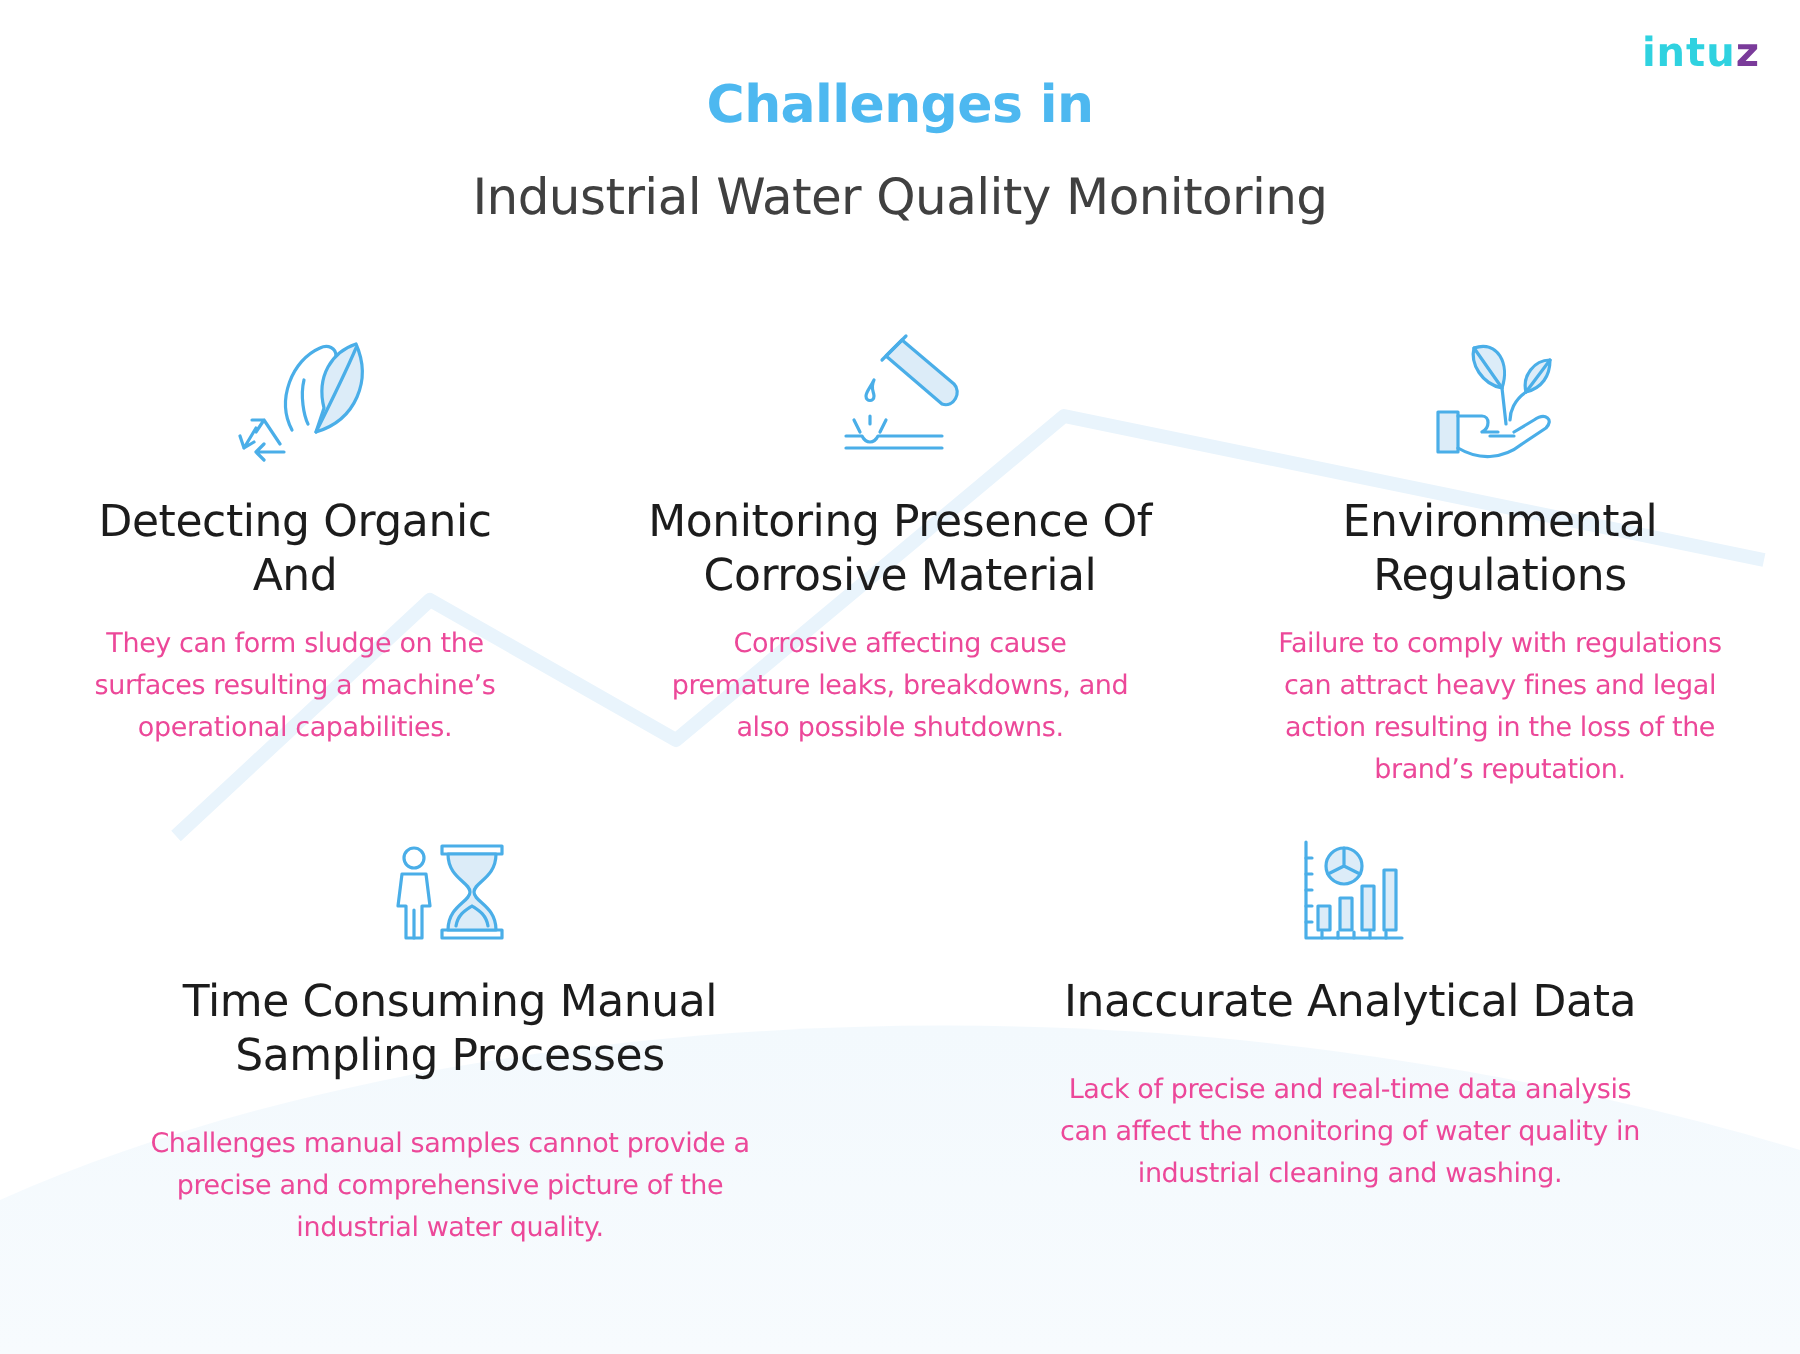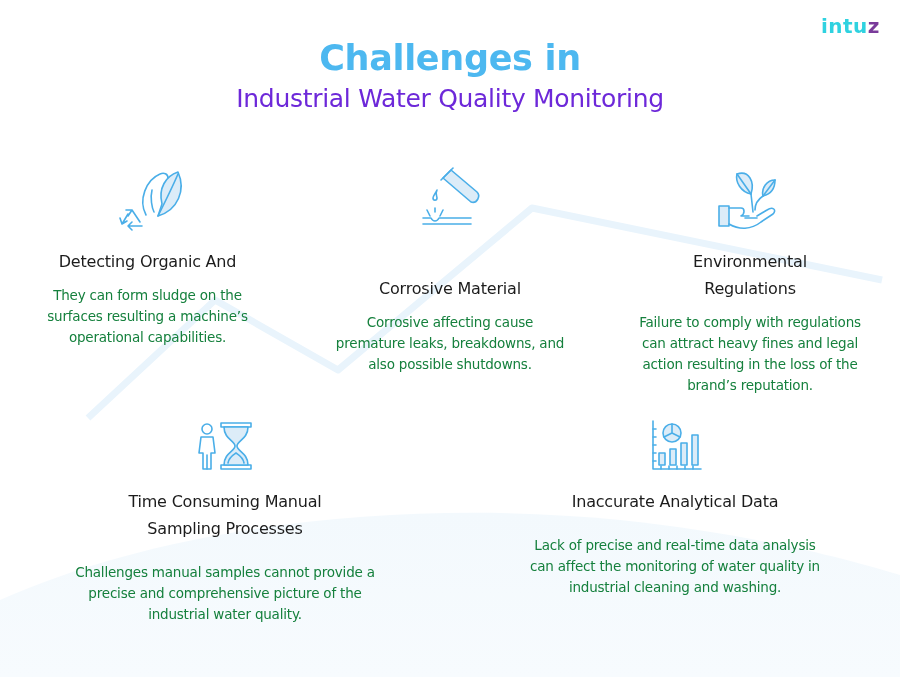--- a/index.html
+++ b/index.html
@@ -4,27 +4,27 @@
   <style>
     * { margin: 0; padding: 0; box-sizing: border-box; }
     html, body { width: 900px; height: 677px; overflow: hidden; background: #ffffff; }
     body { position: relative; font-family: "Liberation Sans", "DejaVu Sans", sans-serif; color: #1c1c1c; }
 
     .bg-deco { position: absolute; left: 0; top: 0; width: 900px; height: 677px; pointer-events: none; }
 
     .logo { position: absolute; top: 14px; right: 20px; font-family: "DejaVu Sans", sans-serif; font-weight: bold; font-size: 20px; letter-spacing: 0.5px; color: #2fd2e0; }
     .logo .z { color: #7a3b9a; }
 
-    .title-main { position: absolute; top: 38px; left: 0; width: 900px; text-align: center; font-family: "DejaVu Sans", sans-serif; font-weight: bold; font-size: 35px; color: #4db8f0; letter-spacing: -0.3px; }
-    .title-sub { position: absolute; top: 84px; left: 0; width: 900px; text-align: center; font-family: "DejaVu Sans", sans-serif; font-size: 25px; color: #6d28d9; letter-spacing: -0.3px; }
+    .title-main { position: absolute; top: 38px; left: 0; width: 900px; text-align: center; font-family: "DejaVu Sans", sans-serif; font-weight: bold; font-size: 26px; color: #4db8f0; letter-spacing: -0.3px; }
+    .title-sub { position: absolute; top: 84px; left: 0; width: 900px; text-align: center; font-family: "DejaVu Sans", sans-serif; font-size: 25px; color: #404040; letter-spacing: -0.3px; }
 
     .card { position: absolute; text-align: center; }
     .card .icon { display: block; margin: 0 auto; }
-    .card h3 { font-family: "DejaVu Sans", sans-serif; font-weight: normal; font-size: 16px; line-height: 27px; color: #1c1c1c; letter-spacing: -0.2px; }
-    .card p { font-family: "DejaVu Sans", sans-serif; font-size: 13.5px; line-height: 21px; color: #15803d; letter-spacing: -0.2px; }
+    .card h3 { font-family: "DejaVu Sans", sans-serif; font-weight: normal; font-size: 22px; line-height: 27px; color: #1c1c1c; letter-spacing: -0.2px; }
+    .card p { font-family: "DejaVu Sans", sans-serif; font-size: 13.5px; line-height: 21px; color: #ec4899; letter-spacing: -0.2px; }
 
     .c1 { left: 30px; top: 160px; width: 235px; }
     .c2 { left: 322px; top: 160px; width: 256px; }
     .c3 { left: 620px; top: 160px; width: 260px; }
     .c4 { left: 50px; top: 415px; width: 350px; }
     .c5 { left: 495px; top: 415px; width: 360px; }
 
     .c1 .icon, .c2 .icon, .c3 .icon { height: 75px; }
     .c1 h3, .c2 h3, .c3 h3 { margin-top: 13px; }
     .c1 p, .c2 p, .c3 p { margin-top: 10px; }
@@ -68,21 +68,21 @@
 
 <div class="card c2">
   <svg class="icon" width="70" height="75" viewBox="0 0 70 75" fill="none" stroke="#4aaee8" stroke-width="1.6" stroke-linecap="round" stroke-linejoin="round">
     <path d="M28 18 L 36 10 L 62 32 C 66 36, 62 44, 56 42 Z" fill="#dcecf8"></path>
     <path d="M26 20 L 38 8"></path>
     <path d="M22 30 C 20 34, 18 36, 18 38 C 18 41, 22 41, 22 38 C 22 36, 20 34, 22 30 Z"></path>
     <path d="M12 50 L 15 56 M 28 50 L 25 56 M 20 48 L 20 52"></path>
     <path d="M8 58 L 16 58 C 18 62, 22 62, 24 58 L 56 58"></path>
     <path d="M8 64 L 56 64"></path>
   </svg>
-  <h3><br><span>Corrosive Material</span></h3>
+  <h3><span>Monitoring Presence Of</span><br><span>Corrosive Material</span></h3>
   <p><span>Corrosive affecting cause</span><br><span>premature leaks, breakdowns, and</span><br><span>also possible shutdowns.</span></p>
 </div>
 
 <div class="card c3">
   <svg class="icon" width="70" height="75" viewBox="0 0 70 75" fill="none" stroke="#4aaee8" stroke-width="1.6" stroke-linecap="round" stroke-linejoin="round">
     <path d="M22 14 C 34 10, 40 22, 36 34 C 26 32, 20 22, 22 14 Z" fill="#dcecf8"></path>
     <path d="M22 14 L 36 34"></path>
     <path d="M60 20 C 52 20, 46 28, 48 36 C 56 34, 60 28, 60 20 Z" fill="#dcecf8"></path>
     <path d="M60 20 L 48 36"></path>
     <path d="M36 34 L 38 52 M 48 36 C 42 40, 40 46, 40 50"></path>

